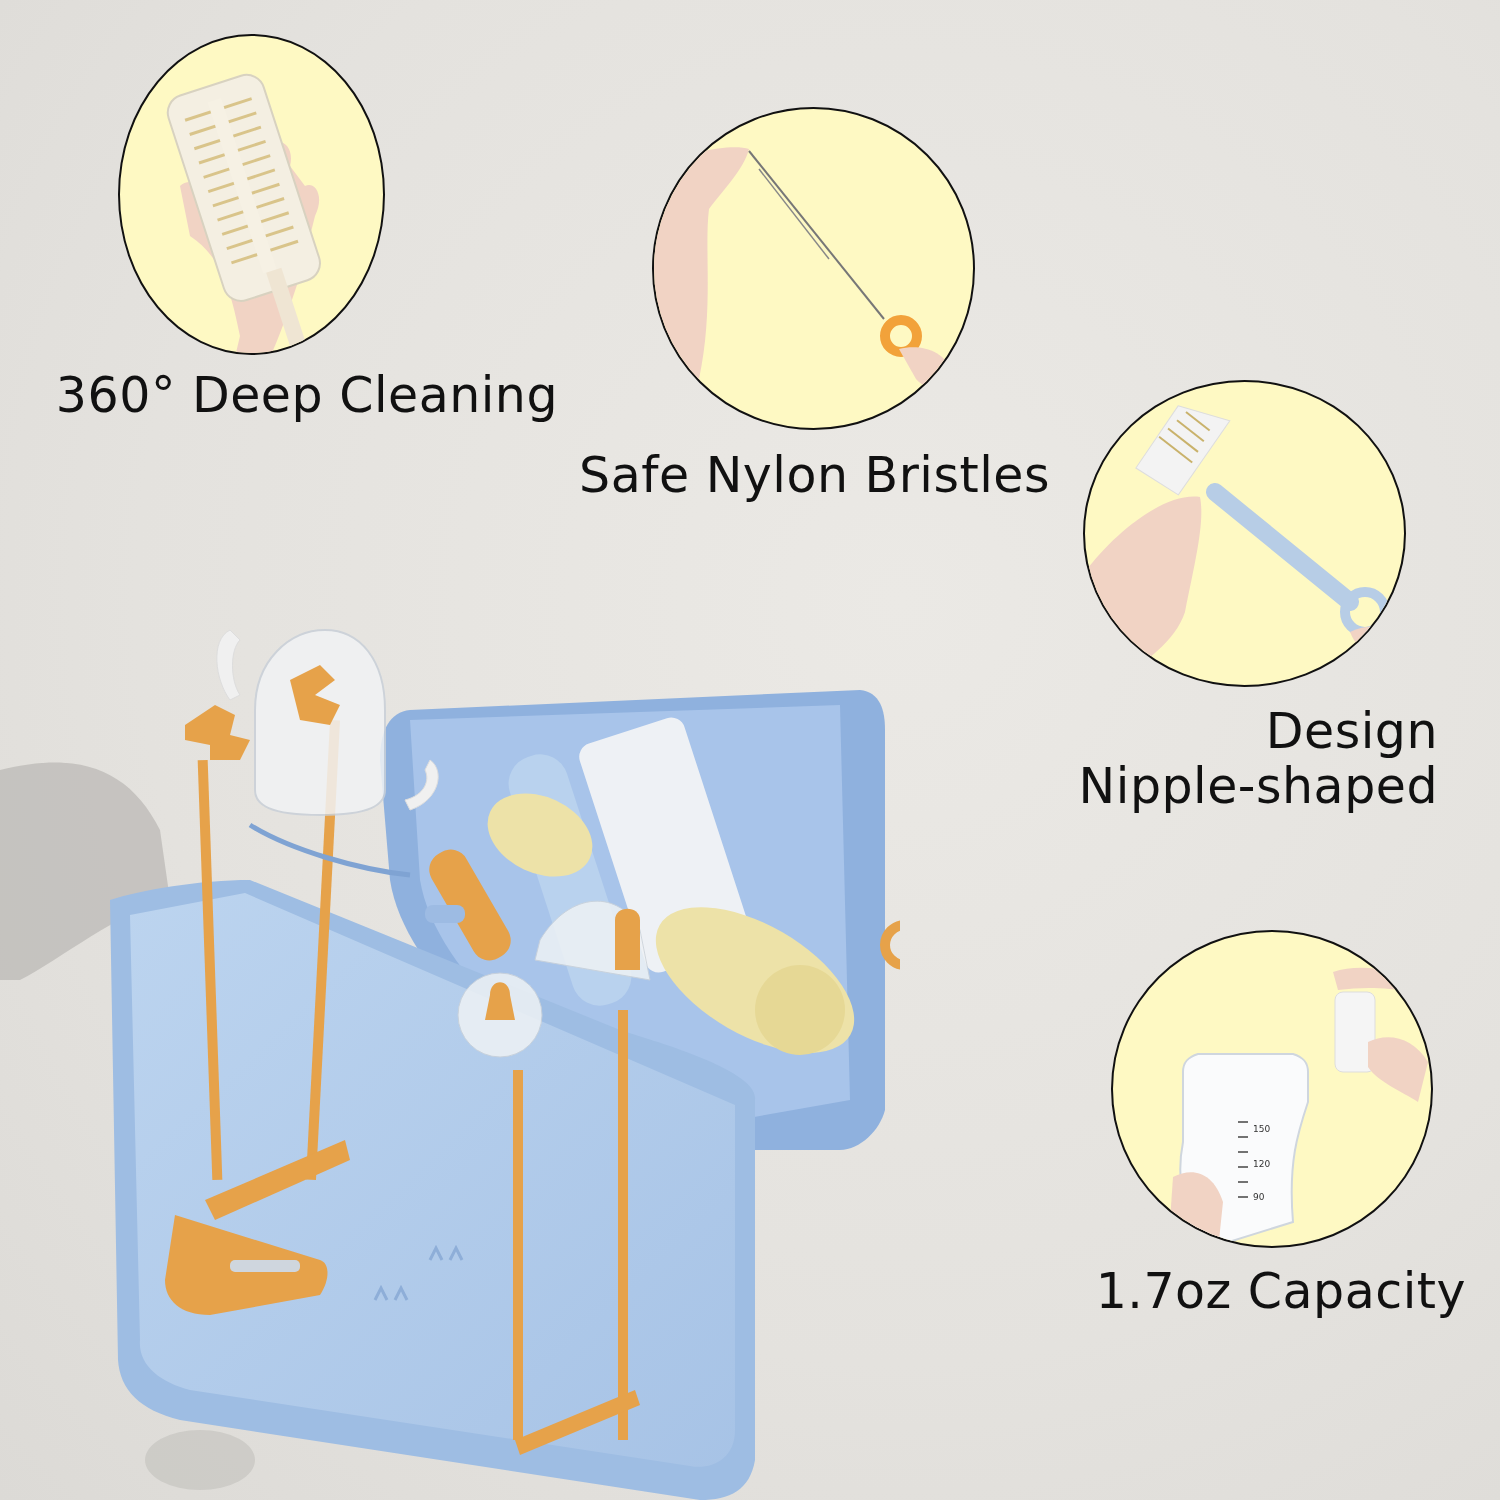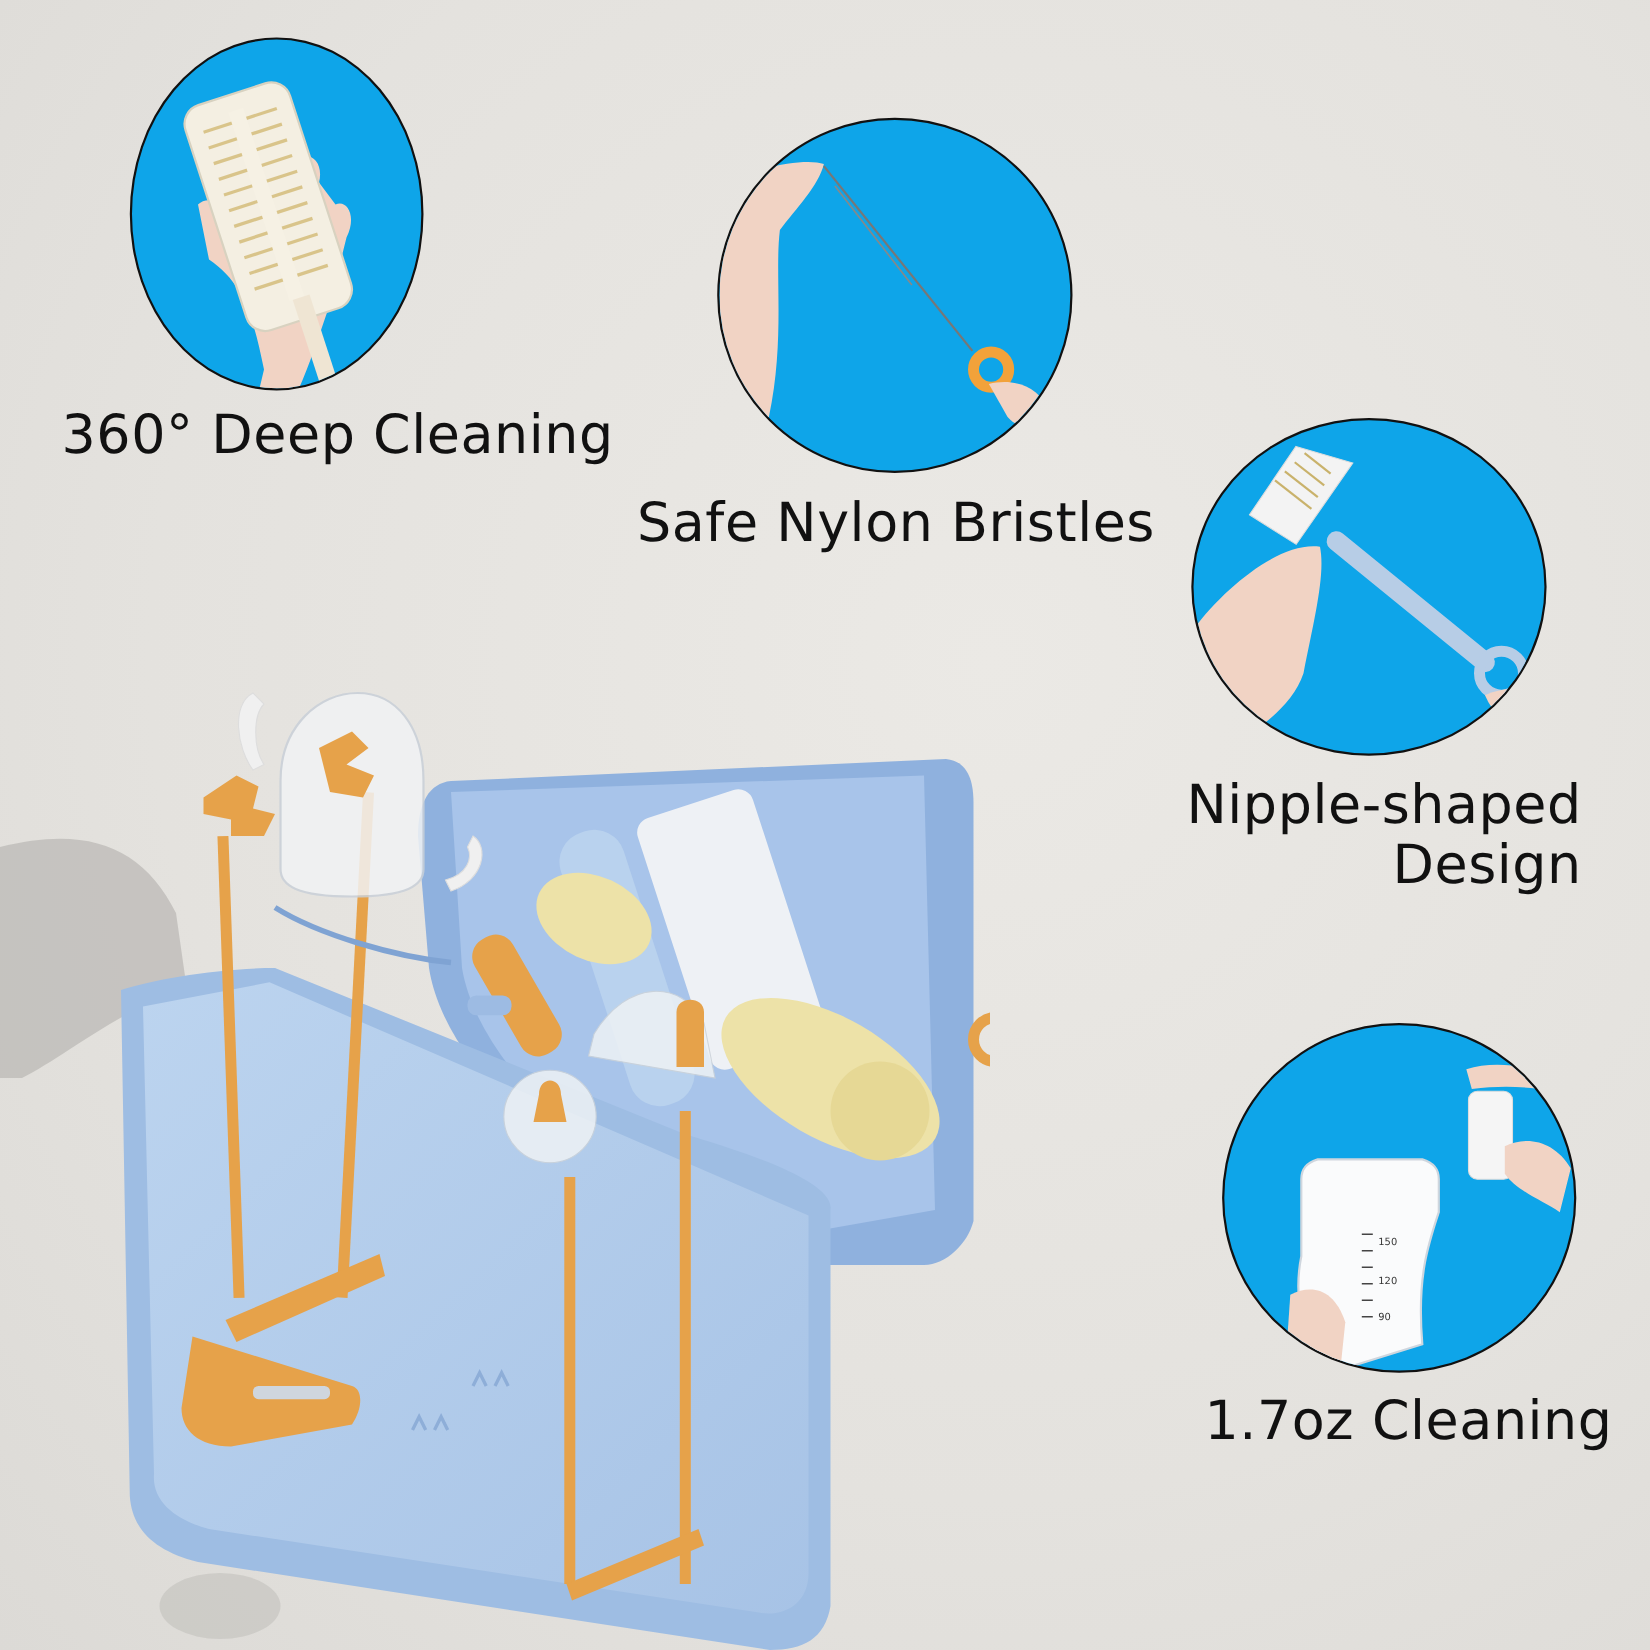--- a/index.html
+++ b/index.html
@@ -3,21 +3,21 @@
 <meta charset="utf-8">
 <style>
   html, body { margin:0; padding:0; }
   body {
     width:1500px; height:1500px; position:relative; overflow:hidden;
     background: radial-gradient(ellipse at 60% 40%, #ebe9e5 0%, #e4e2de 60%, #dcdad6 100%);
     font-family: "DejaVu Sans", "Liberation Sans", sans-serif;
     color:#111;
   }
   .circle {
-    position:absolute; border-radius:50%; background:#0ea5e9;
+    position:absolute; border-radius:50%; background:#fef9c3;
     border:2.5px solid #111; overflow:hidden; box-sizing:border-box;
   }
   .caption {
     position:absolute; font-size:49px; line-height:1.13; text-align:right;
     color:#111; letter-spacing:0.5px; white-space:nowrap;
   }
   .abs { position:absolute; }
   svg { display:block; }
 </style>
 </head>
@@ -70,22 +70,22 @@
           <line x1="64" y1="76" x2="106" y2="76"></line>
       </g>
     </g>
     <line x1="130" y1="110" x2="265" y2="220" stroke="#b7cde6" stroke-width="18" stroke-linecap="round"></line>
     <circle cx="280" cy="230" r="20" fill="none" stroke="#b7cde6" stroke-width="10"></circle>
     <path d="M0 190 C30 150 80 110 115 115 C120 140 110 180 100 230 C90 260 60 280 30 300 L0 300 Z" fill="#f1d3c4"></path>
     <path d="M265 250 C285 240 310 245 323 255 L323 290 C300 285 275 275 265 250 Z" fill="#f1d3c4"></path>
   </svg>
 </div>
 <div class="caption" style="left:1054px; top:704px; width:384px;">
+  <div>Design</div>
   <div>Nipple-shaped</div>
-  <div>Design</div>
 </div>
 
 <div class="circle" style="left:1111px; top:930px; width:322px; height:318px;">
   <svg width="322" height="318" viewBox="0 0 322 318">
     <path d="M70 140 C70 130 75 125 85 122 L180 122 C190 125 195 130 195 140 L195 170 C185 200 175 230 180 290 L90 318 C80 300 60 260 70 210 Z" fill="#fafbfc" stroke="#cfd6de" stroke-width="2"></path>
     <g stroke="#444" stroke-width="1.5">
       <line x1="125" y1="190" x2="135" y2="190"></line>
         <line x1="125" y1="205" x2="135" y2="205"></line>
       <line x1="125" y1="220" x2="135" y2="220"></line>
         <line x1="125" y1="235" x2="135" y2="235"></line>
@@ -94,21 +94,21 @@
     </g>
     <text x="140" y="200" font-size="9" fill="#333" font-family="DejaVu Sans, sans-serif">150</text>
     <text x="140" y="235" font-size="9" fill="#333" font-family="DejaVu Sans, sans-serif">120</text>
     <text x="140" y="268" font-size="9" fill="#333" font-family="DejaVu Sans, sans-serif">90</text>
     <rect x="222" y="60" width="40" height="80" rx="8" fill="#f5f5f5" stroke="#ddd"></rect>
     <path d="M220 40 C250 30 290 40 305 50 L300 60 C270 55 250 55 225 58 Z" fill="#f1d3c4"></path>
     <path d="M255 110 C275 100 300 105 315 130 L305 170 C290 160 265 150 255 135 Z" fill="#f1d3c4"></path>
     <path d="M60 245 C80 235 100 240 110 270 L105 318 L55 318 Z" fill="#f1d3c4"></path>
   </svg>
 </div>
-<div class="caption" style="left:1084px; top:1264px; width:382px;">1.7oz Cleaning</div>
+<div class="caption" style="left:1084px; top:1264px; width:382px;">1.7oz Capacity</div>
 
 <div class="abs" style="left:0; top:600px; width:900px; height:900px;">
   <svg width="900" height="900" viewBox="0 0 900 900">
     <defs>
       <linearGradient id="trayg" x1="0" y1="0" x2="1" y2="1">
         <stop offset="0" stop-color="#bcd4ef"></stop>
           <stop offset="1" stop-color="#a7c3e6"></stop>
       </linearGradient>
     </defs>
 

